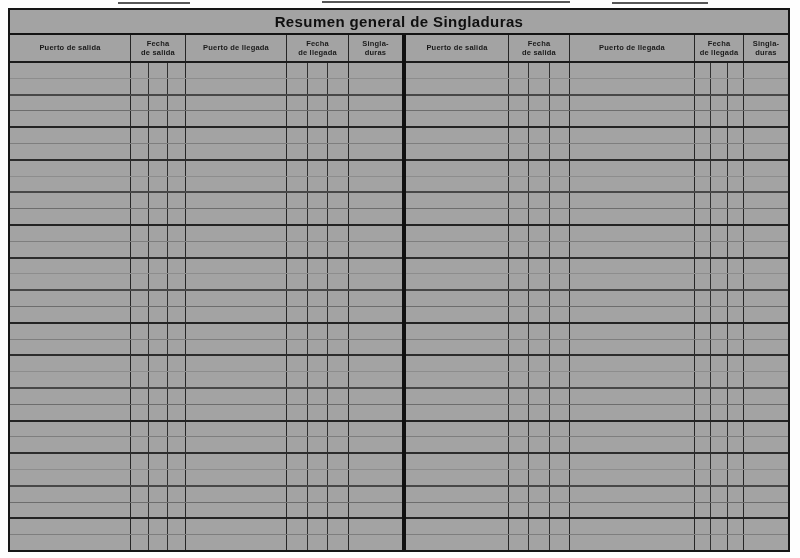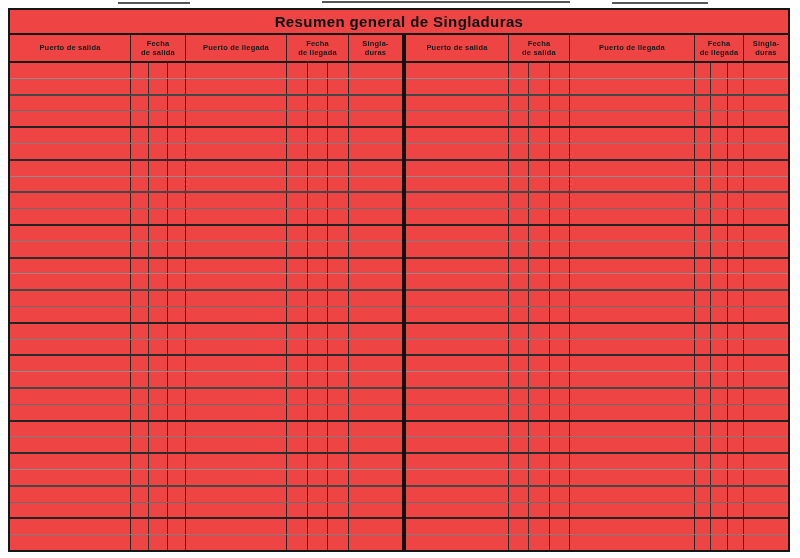--- a/index.html
+++ b/index.html
@@ -10,21 +10,21 @@
     font-family: "Liberation Sans", sans-serif;
     overflow: hidden;
   }
   
   .artifact { position: absolute; height: 2px; background: #3a3a3a; opacity: .85; }
 
   .frame {
     position: absolute; left: 8px; top: 8px;
     width: 782px; height: 544px;
     border: 2px solid #161616;
-    background: #ef4444;
+    background: #a3a3a3;
     display: flex; flex-direction: column;
   }
   .title-row {
     height: 25px; border-bottom: 2px solid #141414;
     display: flex; align-items: center; justify-content: center;
   }
   .title {
     font-size: 15px; font-weight: bold; color: #0f0f0f; letter-spacing: .4px;
   }
   .grid { flex: 1; display: flex; min-height: 0; }

